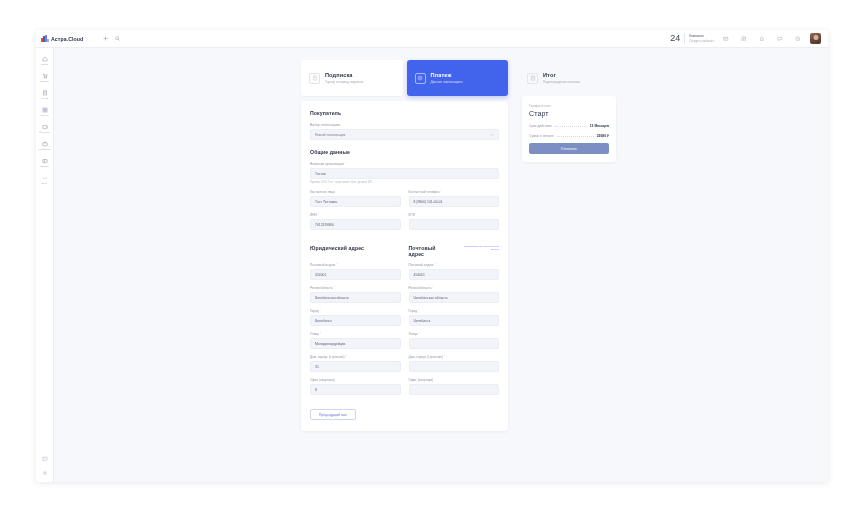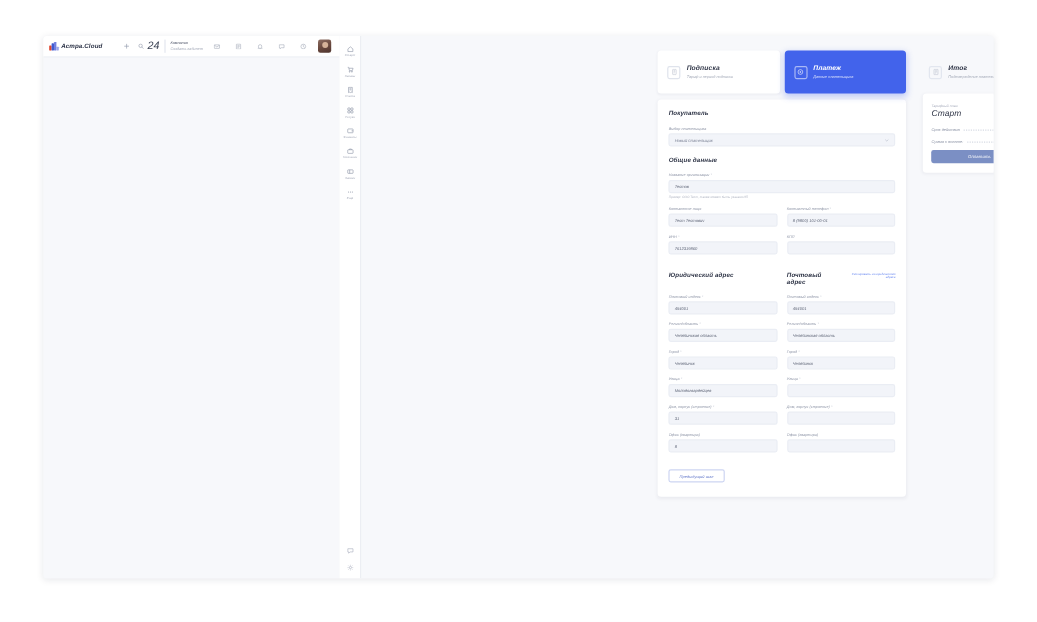--- a/index.html
+++ b/index.html
@@ -12,21 +12,21 @@
   .viewport { position: relative; width: 864px; height: 518px; background:#ffffff; }
 
   
   .app-window {
     position: absolute; left: 36px; top: 30px;
     width: 792px; height: 452px;
     background: #f7f8fb;
     border-radius: 3px;
     box-shadow: 0 1px 6px rgba(20,30,60,.10);
     overflow: hidden;
-    display: flex; flex-direction: row; font-style: italic;
+    display: flex; flex-direction: column;
   }
 
   
   .topbar {
     height: 18px; flex: 0 0 18px;
     background: #ffffff;
     border-bottom: 1px solid #eceef3;
     display: flex; align-items: center;
     padding: 0 5px 0 5px;
     position: relative;

